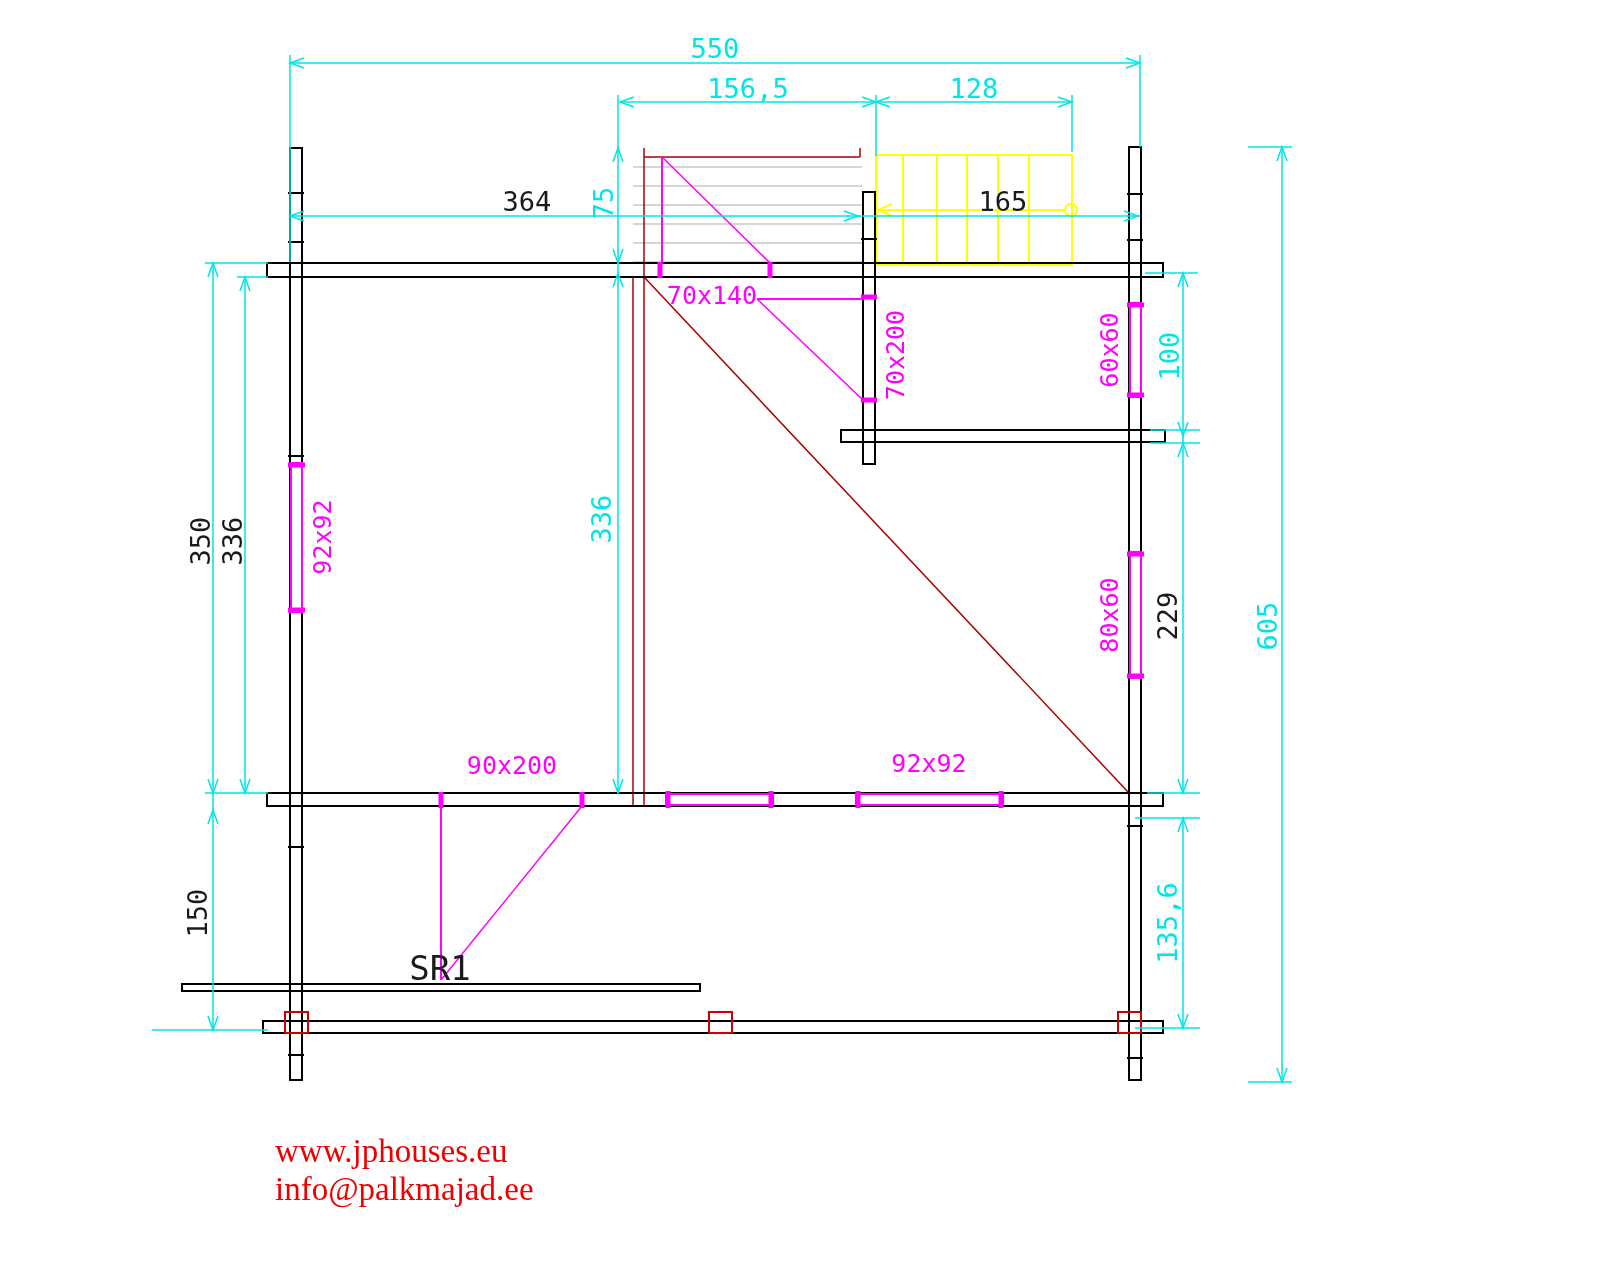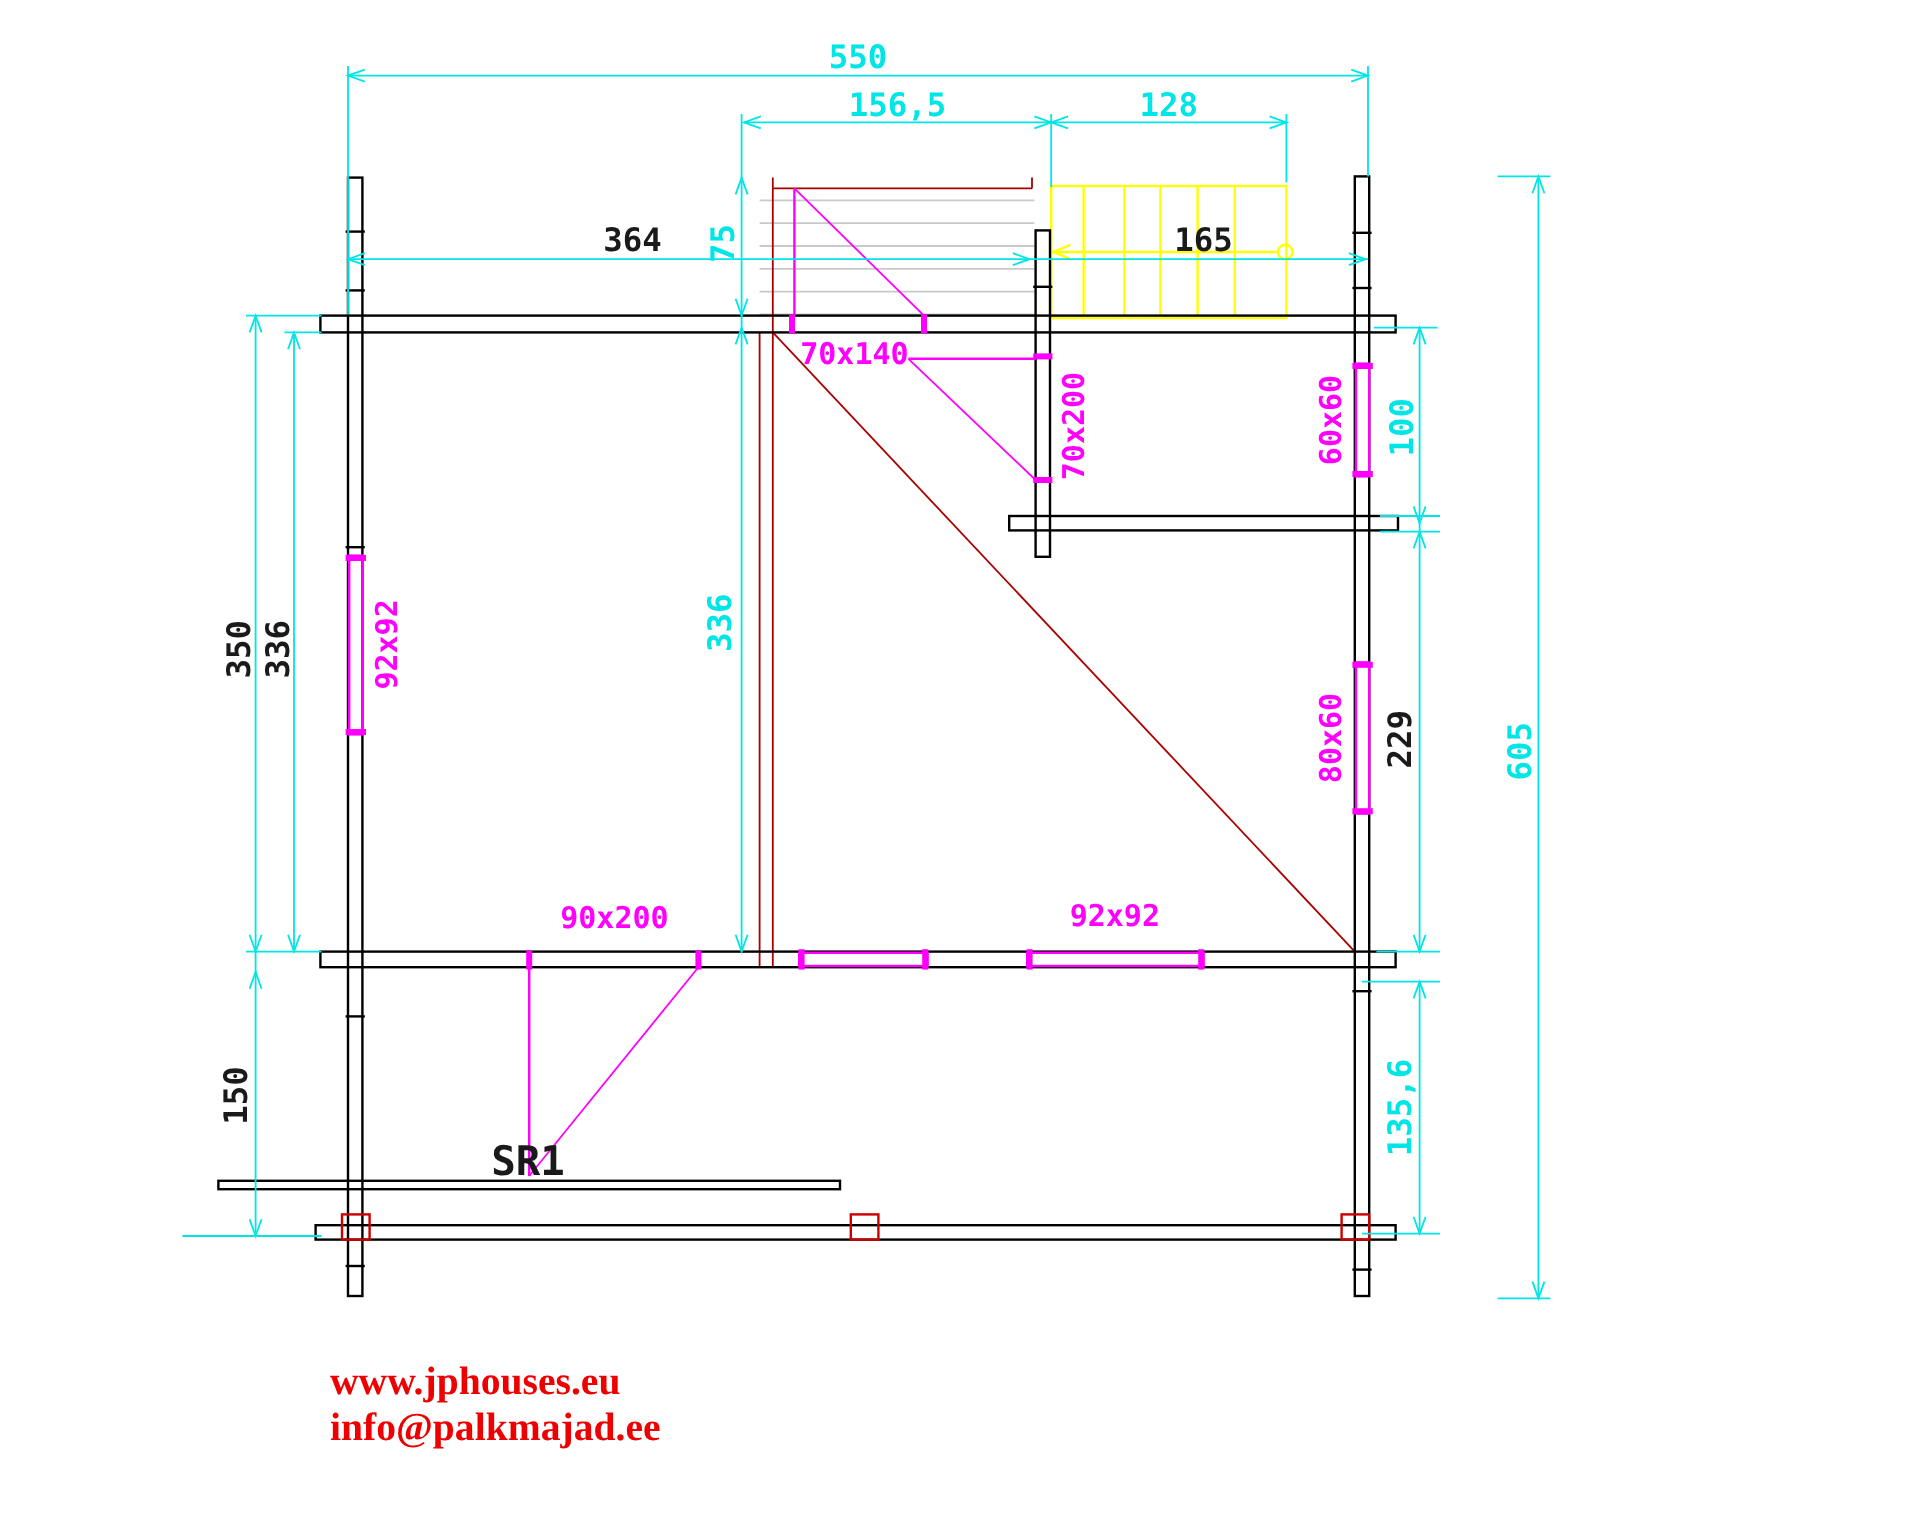--- a/index.html
+++ b/index.html
@@ -1,16 +1,16 @@
 <!DOCTYPE html>
 <html><head>
 <meta charset="utf-8">
 <style>
   html,body{margin:0;padding:0;background:#ffffff;}
-  .page{width:1600px;height:1280px;position:relative;background:#ffffff;overflow:hidden;font-weight:bold;}
+  .page{width:1600px;height:1280px;position:relative;background:#ffffff;overflow:hidden;}
   svg{display:block;}
   svg text{font-family:"DejaVu Sans Mono", monospace;}
   .dimtext{fill:#00e5e5;font-size:27px;}
   .blktext{fill:#1a1a1a;font-size:27px;}
   .magtext{fill:#ff00ff;font-size:25px;}
   .srtext{fill:#1a1a1a;font-size:34px;}
   .footertext{fill:#ee0000;font-size:33px;font-family:"Liberation Serif", serif;}
   .wall{stroke:#000000;stroke-width:2;fill:none;}
   .notch{stroke:#000000;stroke-width:2;fill:none;}
   .beam{stroke:#000000;stroke-width:2;fill:none;}

